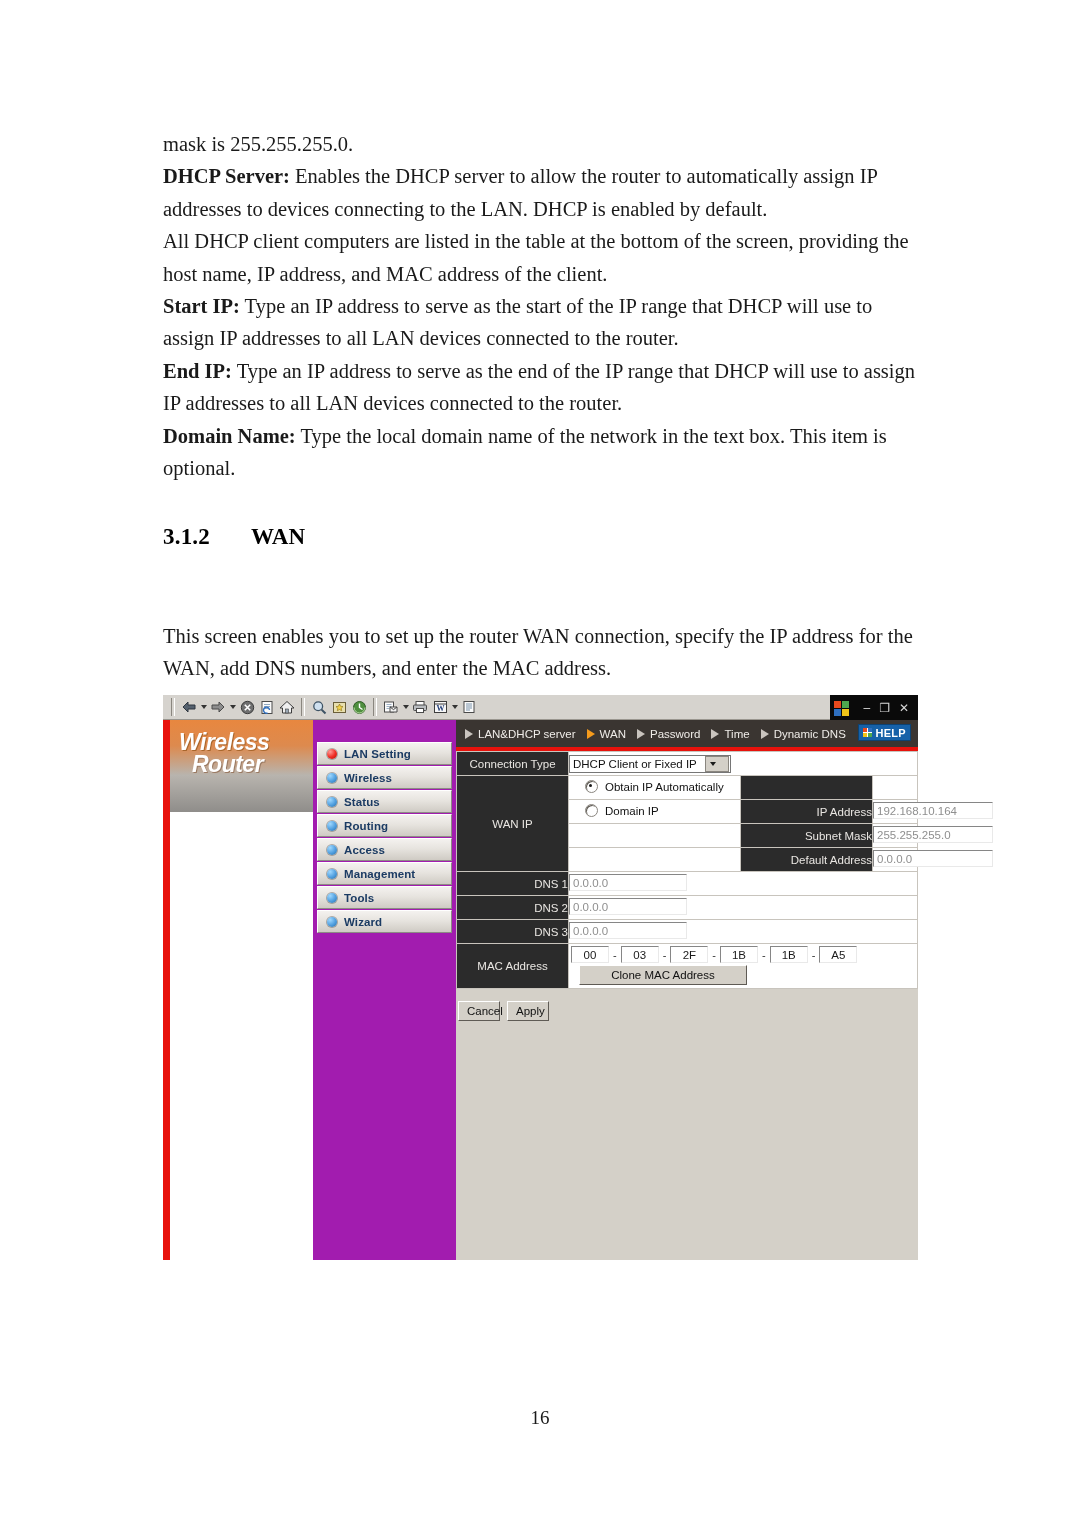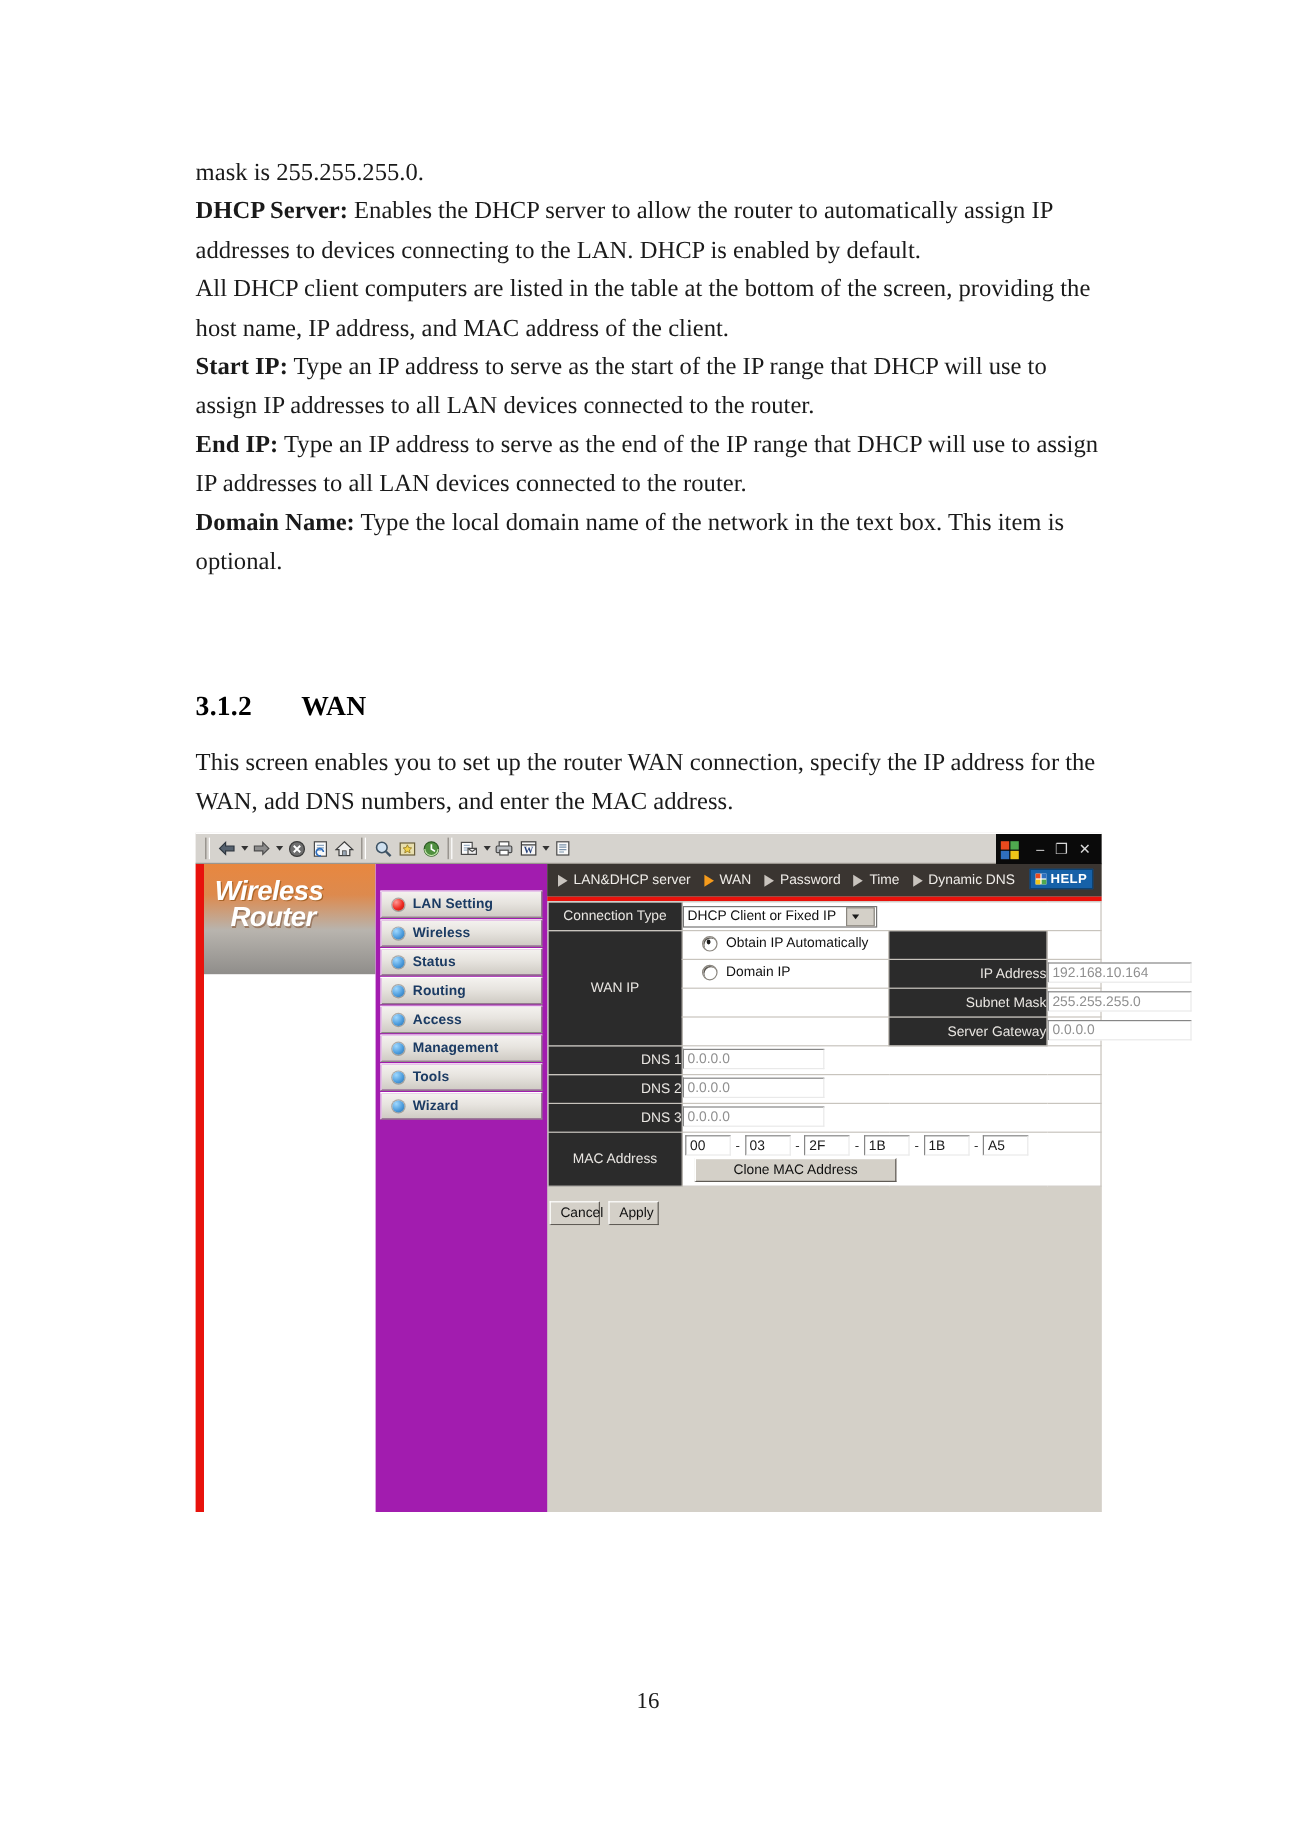--- a/index.html
+++ b/index.html
@@ -12,21 +12,21 @@
 
   
   .doc{position:absolute;left:163px;top:128px;width:755px;}
   .para{
     font-family:"Liberation Serif", serif;
     font-size:20.5px;line-height:32.4px;color:#1a1a1a;
     text-align:left;margin:0;
   }
   .para b{font-weight:bold;}
   .sec-head{
-    position:absolute;left:163px;top:576px;
+    position:absolute;left:163px;top:524px;
     font-family:"Liberation Serif", serif;
     font-weight:bold;font-size:23px;color:#000;letter-spacing:.2px;
   }
   .sec-head .num{display:inline-block;width:88px;}
   .intro{position:absolute;left:163px;top:620px;width:760px;}
   .pagenum{
     position:absolute;left:0;top:1407px;width:1080px;text-align:center;
     font-family:"Liberation Serif", serif;font-size:19px;color:#1a1a1a;
   }
 
@@ -135,21 +135,21 @@
   .sel .arrow{width:14px;height:14px;background:#d4d0c8;border:1px solid #8a867f;
               display:flex;align-items:center;justify-content:center;margin-right:1px;}
   .sel .arrow i{width:0;height:0;border-left:3.5px solid transparent;border-right:3.5px solid transparent;border-top:4px solid #1a1a1a;}
   .radio{display:inline-flex;align-items:center;padding-left:16px;}
   .rdot{width:11px;height:11px;border-radius:50%;background:#fff;
         border:1.5px solid #8a867f;box-shadow:inset 1px 1px 0 #5f5b55;margin-right:7px;
         position:relative;flex:0 0 11px;}
   .rdot.on::after{content:"";position:absolute;left:2.5px;top:2.5px;width:3.5px;height:3.5px;
         border-radius:50%;background:#1a1a1a;}
   .rtxt{font-size:11.5px;color:#111;}
-  .macrow{display:flex;align-items:center;padding:2px 0 0 2px;}
+  .macrow{display:flex;align-items:center;padding:2px 0 0 2px;text-align:center;}
   .macsep{padding:0 4px;color:#333;font-size:11px;}
   .btn{display:inline-block;background:#d4d0c8;color:#111;font-size:11.5px;
        font-family:"Liberation Sans",sans-serif;
        border-top:1px solid #fff;border-left:1px solid #fff;
        border-right:1px solid #5f5b55;border-bottom:1px solid #5f5b55;
        padding:2px 8px;box-sizing:border-box;text-align:center;line-height:14px;}
   .btn.clone{width:168px;margin:2px 0 3px 10px;}
   .actions{background:#d4d0c8;padding:12px 0 0 2px;display:flex;gap:7px;}
   .btn.act{width:42px;}
   .filler{flex:1;background:#d4d0c8;}
@@ -430,21 +430,21 @@
                 <tr>
                   <td class="cell"></td>
                   <td class="lbl">Subnet Mask</td>
                   <td class="cell">
                     <span class="inp ip">255.255.255.0</span>
                   </td>
                 </tr>
 
                 <tr>
                   <td class="cell"></td>
-                  <td class="lbl">Server Gateway</td>
+                  <td class="lbl">Default Address</td>
                   <td class="cell">
                     <span class="inp ip">0.0.0.0</span>
                   </td>
                 </tr>
 
                 <tr>
                   <td class="lbl">DNS 1</td>
                   <td class="cell" colspan="3">
                     <span class="inp dns">0.0.0.0</span>
                   </td>

